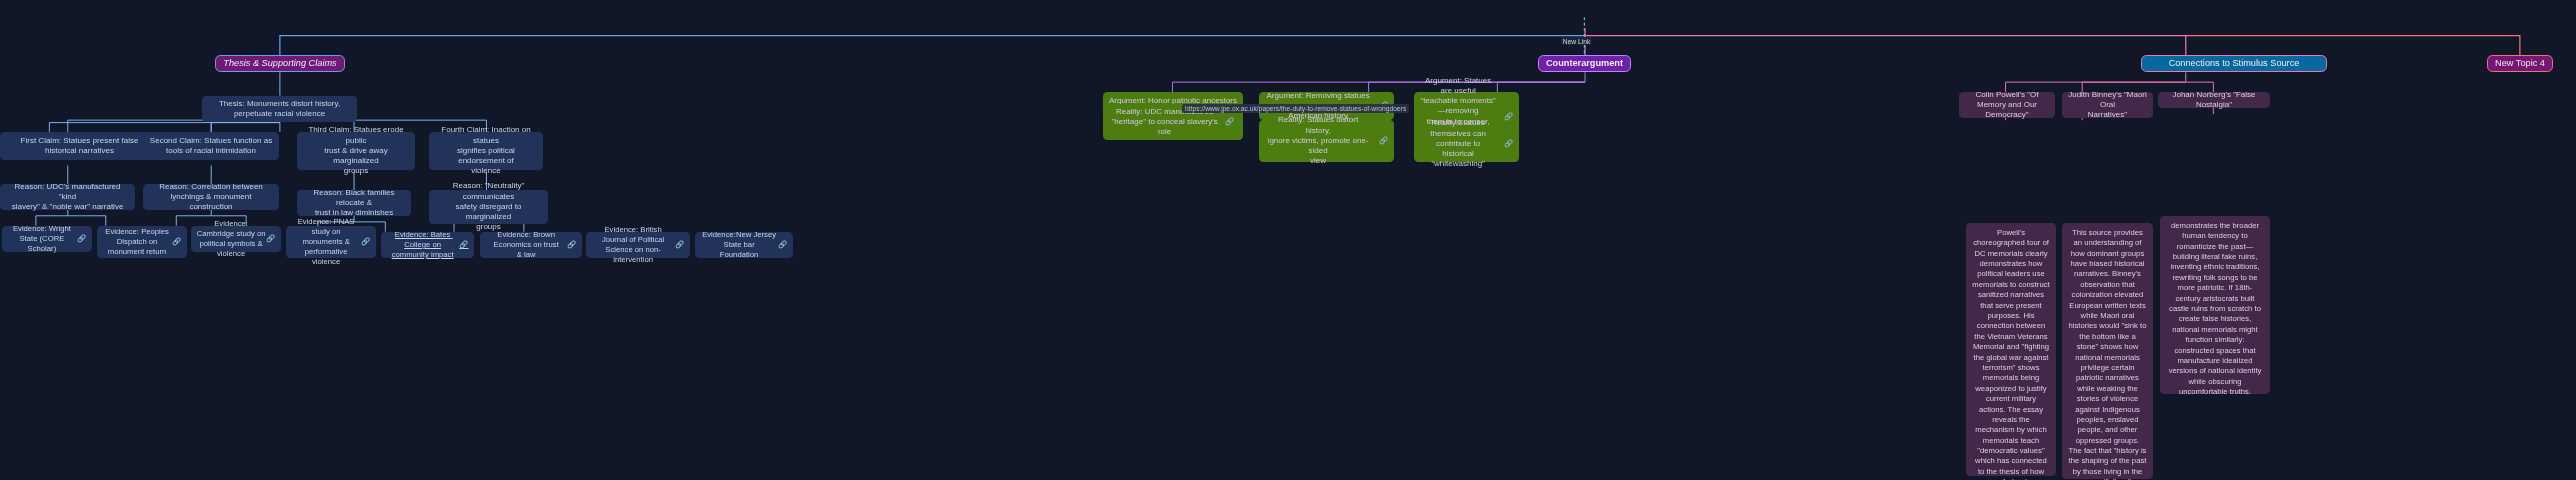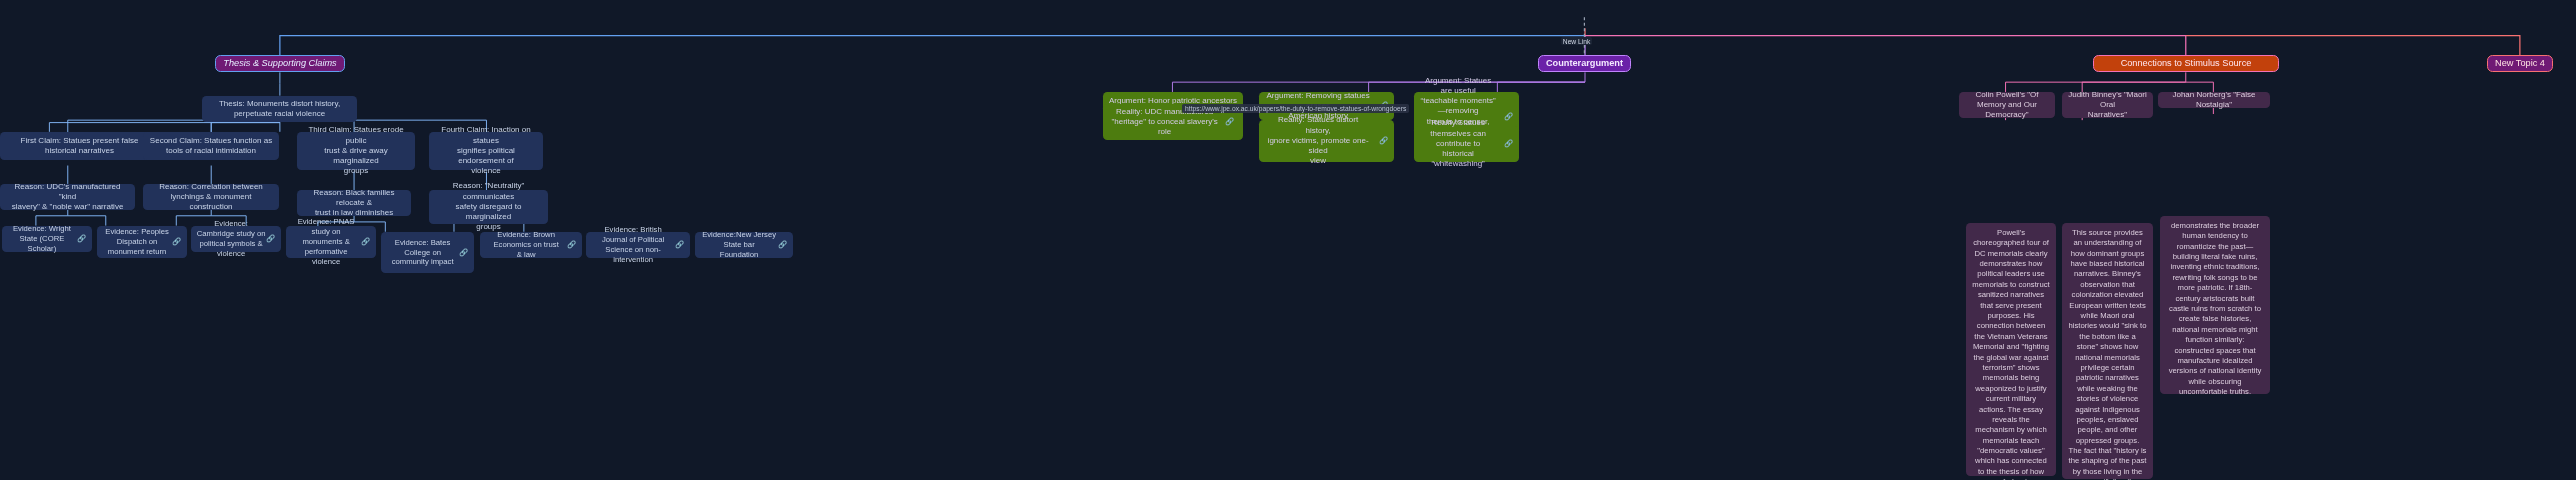--- a/index.html
+++ b/index.html
@@ -19,21 +19,21 @@
   }
   
   .n-root{
     background:#3b82f6;color:#ffffff;font-weight:bold;font-size:13px;
     border-radius:6.7px;line-height:1.35;
   }
   
   .n-branch{ font-size:9.2px;border-radius:5.5px;border:1.2px solid; }
   .n-branch.blue{background:#701a75;border-color:#63a0f0;color:#e6eeff;font-style:italic;}
   .n-branch.purple{background:#6b21a8;border-color:#c084fc;color:#f3e9ff;}
-  .n-branch.pink{background:#c2410c;border-color:#f472b6;color:#ffe7f2;}
+  .n-branch.pink{background:#0369a1;border-color:#f472b6;color:#ffe7f2;margin-left:48px;}
   .n-branch.red{background:#701a75;border-color:#f87171;color:#ffe4e4;}
 
   
   .n-blue{background:#22325a;color:#c9d4e8;font-size:8px;}
   .n-blue.sm{font-size:7.7px;}
   
   .n-purple{background:#4d7c0f;color:#d3cbe6;font-size:8px;gap:7px;}
   
   .n-plum{background:#42294a;color:#ded0e0;font-size:8px;}
   .n-plum.body{font-size:7.7px;line-height:1.35;text-align:center;align-items:flex-start;padding:4.9px 6.1px;}
@@ -164,21 +164,21 @@
   </div>
   <div class="node n-blue sm" style="left:191px;top:226px;width:90px;height:26px;">
     <span>Evidence: Cambridge study on
 political symbols &amp; violence</span><span class="linkicon">🔗</span>
   </div>
   <div class="node n-blue sm" style="left:286px;top:226px;width:90px;height:32px;">
     <span>Evidence: PNAS study on
 monuments &amp; performative
 violence</span><span class="linkicon">🔗</span>
   </div>
-  <div class="node n-blue sm" style="left:381px;top:232px;width:93px;height:41px;">
+  <div class="node n-blue sm" style="left:381px;top:232px;width:93px;height:26px;text-decoration:underline;">
     <span>Evidence: Bates College on
 community impact</span><span class="linkicon">🔗</span>
   </div>
   <div class="node n-blue sm" style="left:480px;top:232px;width:102px;height:26px;">
     <span>Evidence: Brown Economics on trust
 &amp; law</span><span class="linkicon">🔗</span>
   </div>
   <div class="node n-blue sm" style="left:586px;top:232px;width:104px;height:26px;">
     <span>Evidence: British Journal of Political
 Science on non-intervention</span><span class="linkicon">🔗</span>

